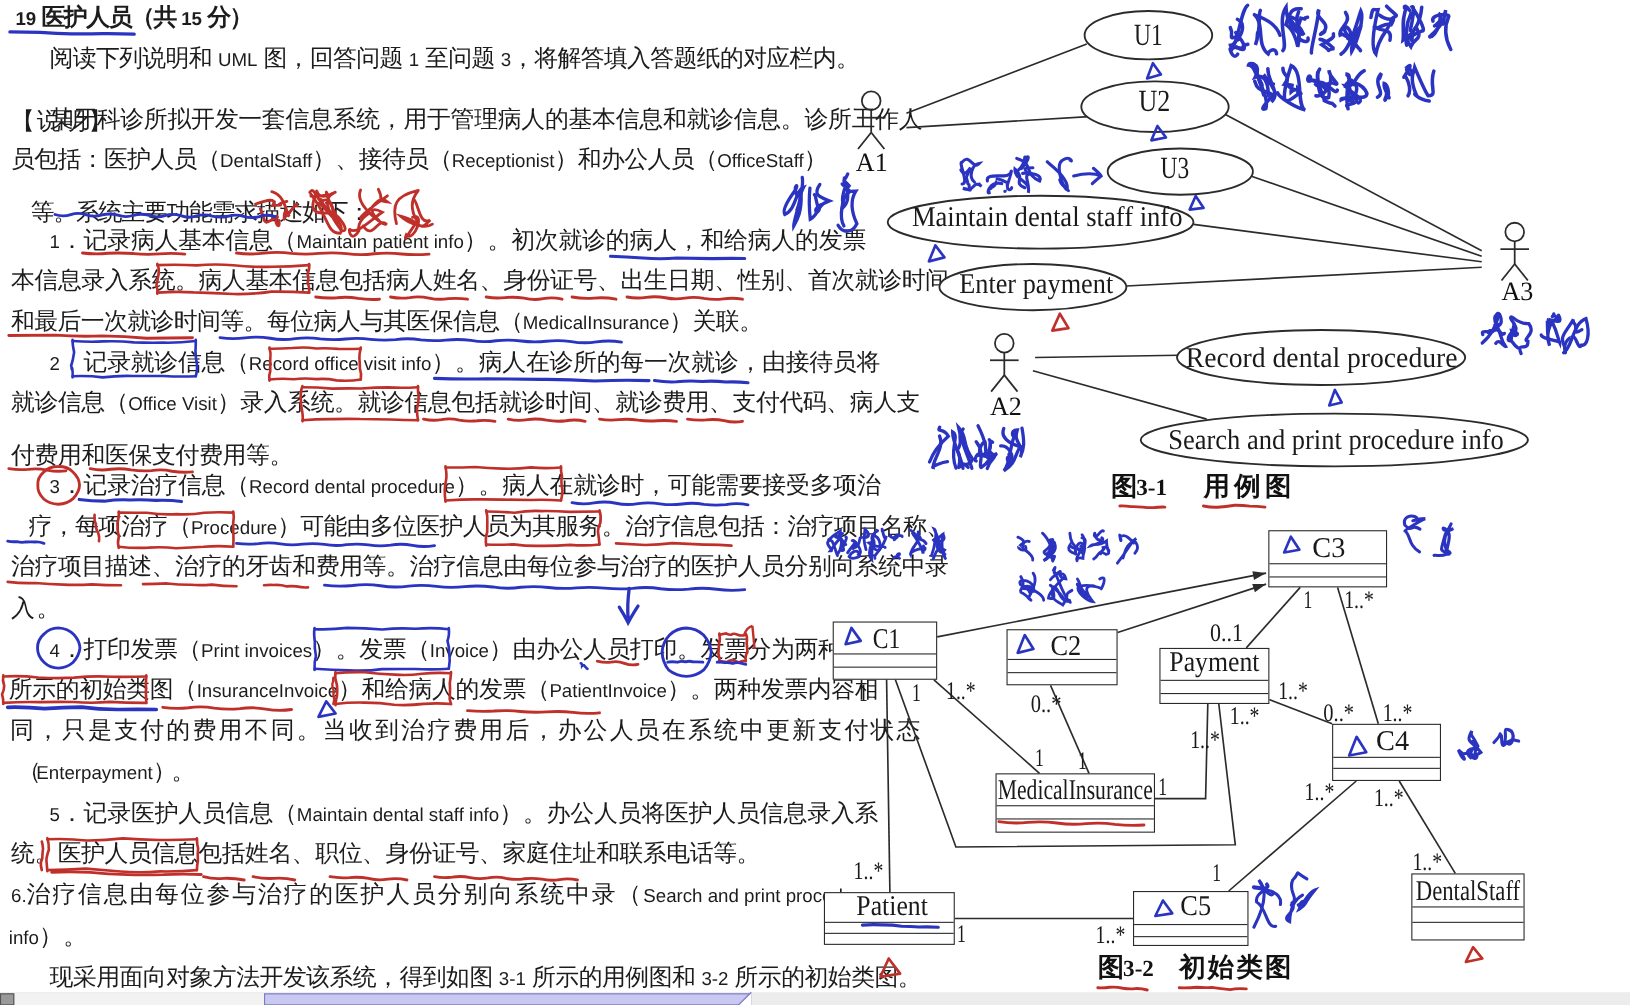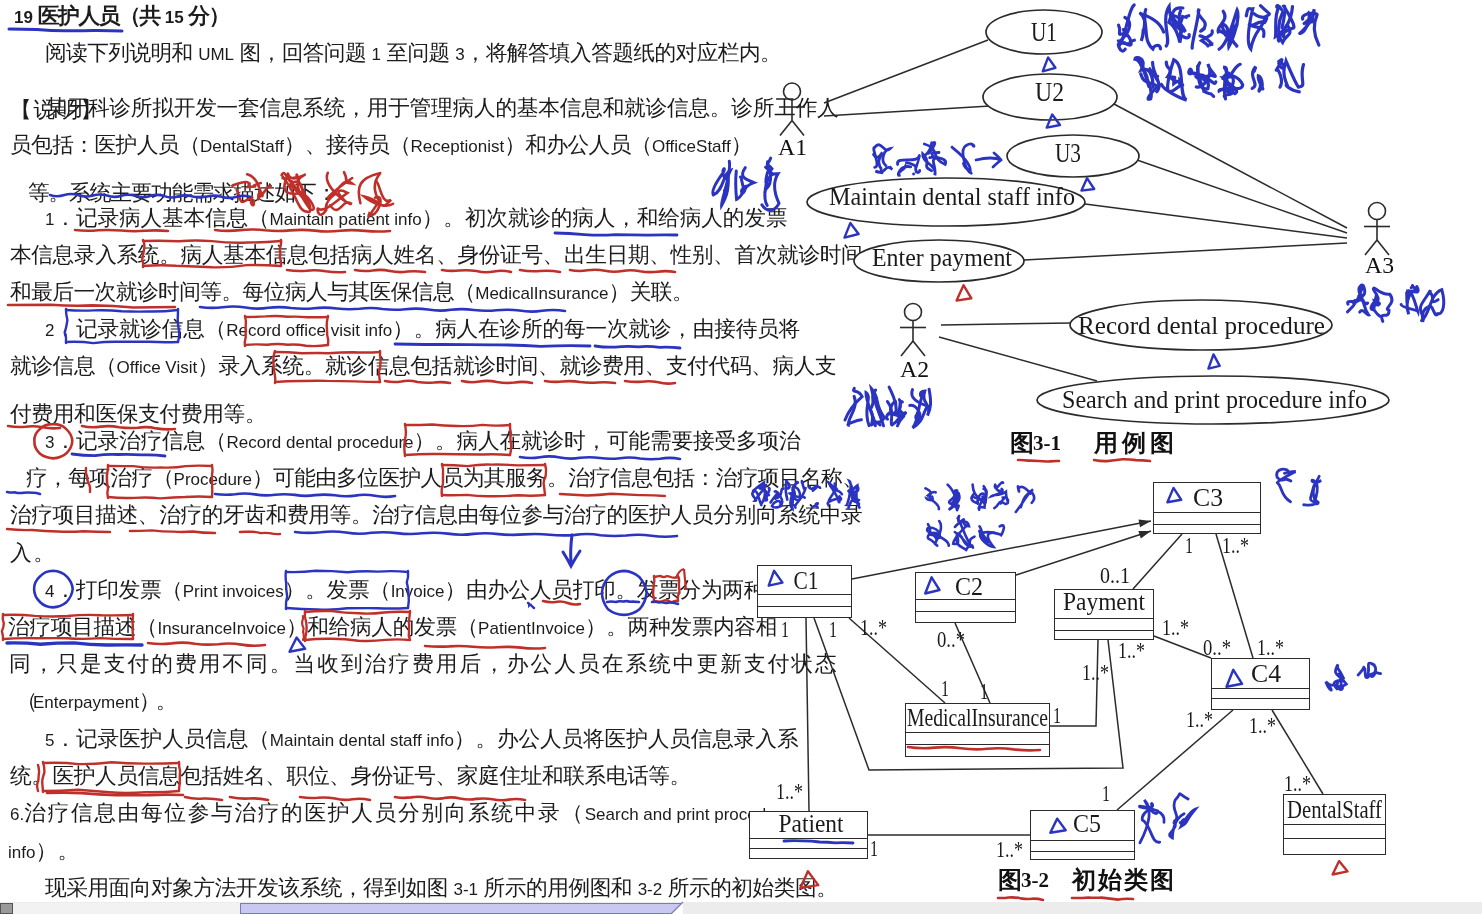--- a/index.html
+++ b/index.html
@@ -20,21 +20,21 @@
 <div class="ln" id="L8" style="left:10px;top:242px;"><k style="letter-spacing:-0.38px">本信息录入系统。病人基本信息包括病人姓名、身份证号、出生日期、性别、首次就诊时间</k></div>
 <div class="ln" id="L9" style="left:10px;top:279px;"><k style="letter-spacing:-0.54px">和最后一次就诊时间等。每位病人与其医保信息（</k>MedicalInsurance<k style="letter-spacing:-0.54px">）关联。</k></div>
 <div class="ln" id="L10" style="left:45px;top:316px;">2<k style="letter-spacing:-0.22px">．记录就诊信息（</k>Record office visit info<k style="letter-spacing:-0.22px">）。病人在诊所的每一次就诊，由接待员将</k></div>
 <div class="ln" id="L11" style="left:10px;top:353px;"><k style="letter-spacing:-0.38px">就诊信息（</k>Office Visit<k style="letter-spacing:-0.38px">）录入系统。就诊信息包括就诊时间、就诊费用、支付代码、病人支</k></div>
 <div class="ln" id="L12" style="left:10px;top:401px;"><k style="letter-spacing:-0.33px">付费用和医保支付费用等。</k></div>
 <div class="ln" id="L13" style="left:45px;top:428px;">3<k style="letter-spacing:-0.19px">．记录治疗信息（</k>Record dental procedure<k style="letter-spacing:-0.19px">）。病人在就诊时，可能需要接受多项治</k></div>
 <div class="ln" id="L14" style="left:10px;top:465px;margin-left:16px;"><k style="letter-spacing:-0.61px">疗，每项治疗（</k>Procedure<k style="letter-spacing:-0.61px">）可能由多位医护人员为其服务。治疗信息包括：治疗项目名称、</k></div>
 <div class="ln" id="L15" style="left:10px;top:502px;"><k style="letter-spacing:-0.38px">治疗项目描述、治疗的牙齿和费用等。治疗信息由每位参与治疗的医护人员分别向系统中录</k></div>
 <div class="ln" id="L16" style="left:10px;top:540px;"><k style="letter-spacing:1.50px">入。</k></div>
 <div class="ln" id="L17" style="left:45px;top:577px;">4<k style="letter-spacing:-0.32px">．打印发票（</k>Print invoices<k style="letter-spacing:-0.32px">）。发票（</k>Invoice<k style="letter-spacing:-0.32px">）由办公人员打印。发票分为两种：给</k></div>
-<div class="ln" id="L18" style="left:8px;top:614px;"><k style="letter-spacing:-0.34px">治疗项目描述（</k>InsuranceInvoice<k style="letter-spacing:-0.34px">）和给病人的发票（</k>PatientInvoice<k style="letter-spacing:-0.34px">）。两种发票内容相</k></div>
+<div class="ln" id="L18" style="left:8px;top:614px;"><k style="letter-spacing:-0.34px">所示的初始类图（</k>InsuranceInvoice<k style="letter-spacing:-0.34px">）和给病人的发票（</k>PatientInvoice<k style="letter-spacing:-0.34px">）。两种发票内容相</k></div>
 <div class="ln" id="L19" style="left:9px;top:651px;"><k style="letter-spacing:2.02px">同，只是支付的费用不同。当收到治疗费用后，办公人员在系统中更新支付状态</k></div>
 <div class="ln" id="L20" style="left:16px;top:688px;"><k style="letter-spacing:-4.68px">（</k>Enterpayment<k style="letter-spacing:-4.68px">）。</k></div>
 <div class="ln" id="L21" style="left:45px;top:726px;">5<k style="letter-spacing:-0.15px">．记录医护人员信息（</k>Maintain dental staff info<k style="letter-spacing:-0.15px">）。办公人员将医护人员信息录入系</k></div>
 <div class="ln" id="L22" style="left:10px;top:763px;"><k style="letter-spacing:-0.41px">统。医护人员信息包括姓名、职位、身份证号、家庭住址和联系电话等。</k></div>
 <div class="ln" id="L23" style="left:10px;top:800px;">6.<k style="letter-spacing:1.67px">治疗信息由每位参与治疗的医护人员分别向系统中录（</k>Search and print procedure</div>
 <div class="ln" id="L24" style="left:8px;top:838px;">info<k style="letter-spacing:0.50px">）。</k></div>
 <div class="ln" id="L25" style="left:45px;top:875px;"><k style="letter-spacing:-0.48px">现采用面向对象方法开发该系统，得到如图 </k>3-1<k style="letter-spacing:-0.48px"> 所示的用例图和 </k>3-2<k style="letter-spacing:-0.48px"> 所示的初始类图。</k></div>
 <div class="cb" style="left:757px;top:565px;width:95px;height:53px">
     <div class="cl" style="top:28px"></div>
     <div class="cl" style="top:40px"></div>

